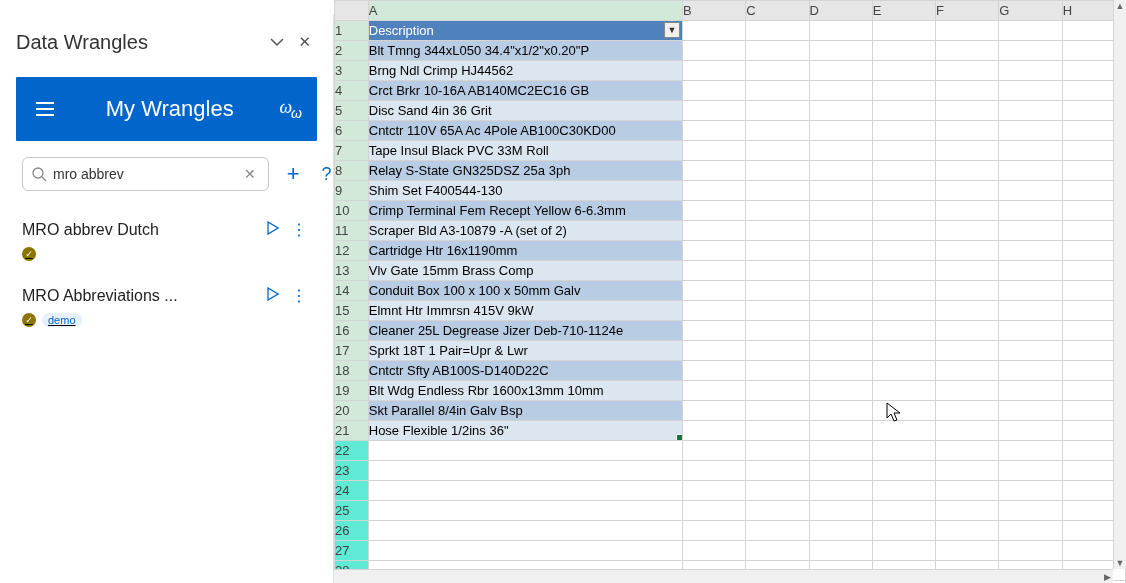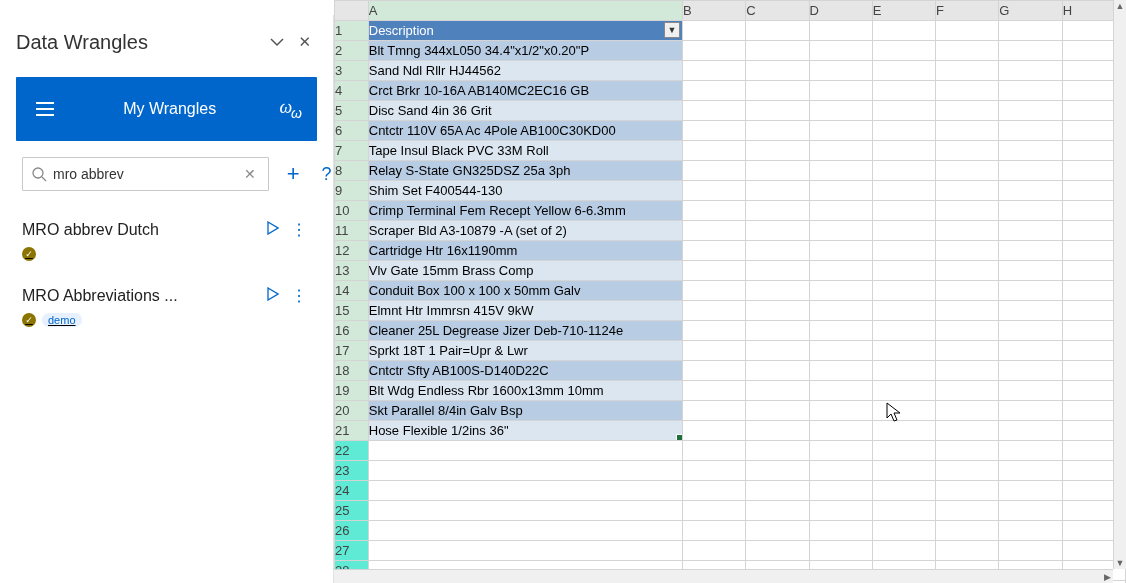--- a/index.html
+++ b/index.html
@@ -16,39 +16,39 @@
 .panel-chevron { color: #555; padding: 4px 8px; cursor: pointer; }
 .panel-close { color: #555; padding: 4px 6px; cursor: pointer; font-size: 15px; }
 
 .hero {
   margin: 10px 16px 0 16px; background: #0066cc; color: #fff;
   height: 64px; display: flex; align-items: center; padding: 0 14px;
   border-radius: 1px;
 }
 .hamburger { display: flex; flex-direction: column; gap: 4px; padding: 6px; cursor: pointer; }
 .hamburger span { width: 18px; height: 2px; background: #fff; display: block; }
-.hero-title { flex: 1; text-align: center; font-size: 16px; font-weight: 400; }
+.hero-title { flex: 1; text-align: center; font-size: 22px; font-weight: 400; }
 .hero-logo { font-size: 18px; font-style: italic; padding-right: 2px; letter-spacing: -1px; font-family: Georgia, serif; }
 .hero-logo sub { font-size: 14px; }
 
 .tabs {
   display: flex; gap: 22px; padding: 18px 22px 0 22px;
   font-size: 14px; color: #444; border-bottom: 1px solid transparent;
 }
 .tab { padding-bottom: 10px; cursor: pointer; }
 .tab.active { color: #0066cc; border-bottom: 2px solid #0066cc; }
 
 .searchrow {
   display: flex; align-items: center; gap: 14px;
   padding: 16px 22px 8px 22px;
 }
 .searchbox {
   flex: 1; display: flex; align-items: center;
   border: 1px solid #c8c8c8; height: 34px; padding: 0 8px;
-  border-radius: 1px;
+  border-radius: 6px;
 }
 .searchbox svg { flex: none; }
 .searchbox input {
   border: none; outline: none; flex: 1; font-size: 14px; padding: 0 6px; color: #333;
 }
 .clear-x { color: #888; cursor: pointer; padding: 2px 4px; font-size: 14px; }
 .plusbtn { color: #0066cc; font-size: 22px; cursor: pointer; font-weight: 300; padding: 0 4px; }
 .helpbtn { color: #0066cc; font-size: 18px; cursor: pointer; padding: 0 4px; }
 
 .results { padding: 18px 22px; }
@@ -237,21 +237,21 @@
           <td class="cell"></td>
           <td class="cell"></td>
           <td class="cell"></td>
           <td class="cell"></td>
           <td class="cell"></td>
           <td class="cell"></td>
           <td class="cell"></td>
         </tr>
         <tr>
           <th class="rowhdr sel">3</th>
-          <td class="sel-odd">Sand Ndl Rllr HJ44562</td>
+          <td class="sel-odd">Brng Ndl Crimp HJ44562</td>
           <td class="cell"></td>
           <td class="cell"></td>
           <td class="cell"></td>
           <td class="cell"></td>
           <td class="cell"></td>
           <td class="cell"></td>
           <td class="cell"></td>
         </tr>
         <tr>
           <th class="rowhdr sel">4</th>

